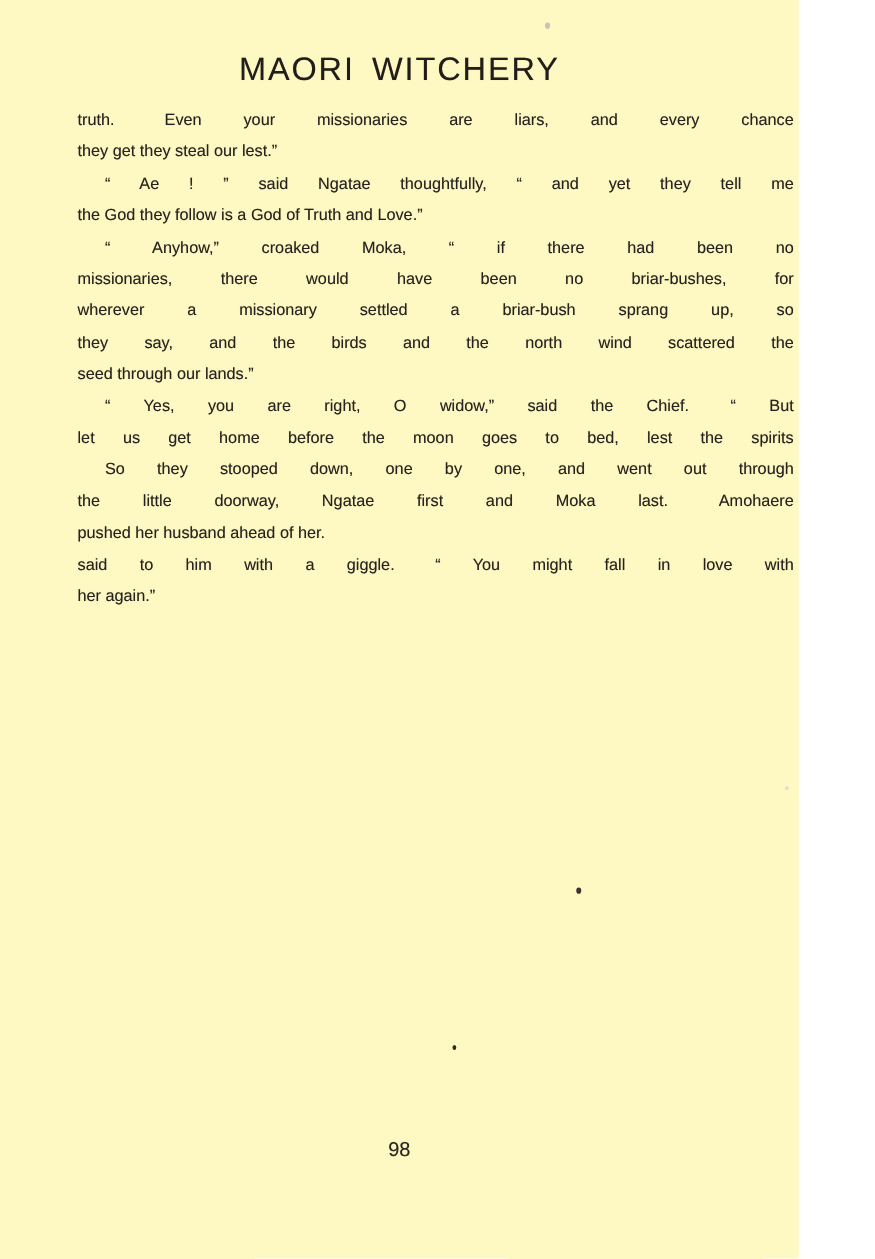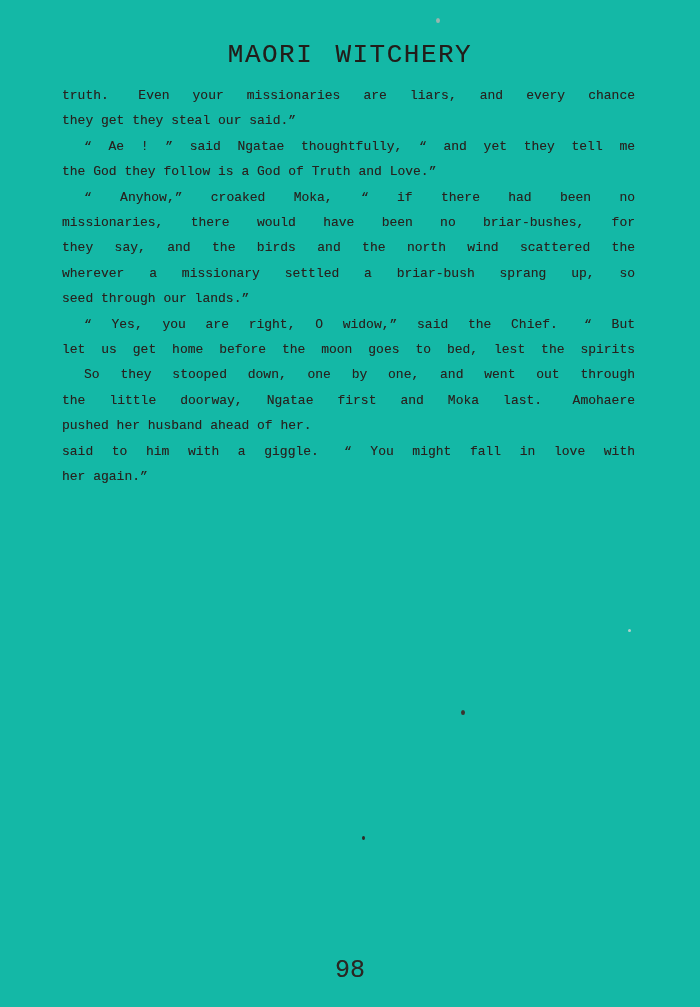--- a/index.html
+++ b/index.html
@@ -1,21 +1,21 @@
 <!DOCTYPE html>
 <html><head>
 <meta charset="utf-8">
 <style>
   html, body { margin: 0; padding: 0; background: #ffffff; }
   .page {
     position: relative;
-    width: 700px;
+    width: 639px;
     height: 1007px;
-    background: #14b8a6;
-    font-family: Liberation Mono, monospace;
+    background: #fef9c3;
+    font-family: Liberation Sans, sans-serif;
     color: #26221f;
     overflow: hidden;
   }
   .running-head {
     position: absolute;
     top: 40px;
     left: 0;
     width: 100%;
     text-align: center;
   }
@@ -43,48 +43,47 @@
     text-align-last: justify;
   }
   .line.end { text-align-last: left; }
   .line.indent { text-indent: 22px; }
   .folio {
     position: absolute;
     top: 912px;
     left: 0;
     width: 100%;
     text-align: center;
-    font-size: 25px;
+    font-size: 16px;
     color: #2a2622;
     text-shadow: 0 0 0.6px rgba(60, 50, 40, 0.45);
-    margin-top: 44px;
   }
   .speck {
     position: absolute;
     border-radius: 50%;
   }
 </style>
 </head>
 <body>
 
 <div class="page">
 
   <header class="running-head">
     <h1 class="title">MAORI WITCHERY</h1>
   </header>
 
   <main class="text-block" id="text-block">
       <div class="line">truth.  Even your missionaries are liars, and every chance</div>
-      <div class="line end">they get they steal our said.”</div>
+      <div class="line end">they get they steal our lest.”</div>
       <div class="line indent">“ Ae ! ” said Ngatae thoughtfully, “ and yet they tell me</div>
       <div class="line end">the God they follow is a God of Truth and Love.”</div>
       <div class="line indent">“ Anyhow,” croaked Moka, “ if there had been no</div>
       <div class="line">missionaries, there would have been no briar-bushes, for</div>
+      <div class="line">wherever a missionary settled a briar-bush sprang up, so</div>
       <div class="line">they say, and the birds and the north wind scattered the</div>
-      <div class="line">wherever a missionary settled a briar-bush sprang up, so</div>
       <div class="line end">seed through our lands.”</div>
       <div class="line indent">“ Yes, you are right, O widow,” said the Chief.  “ But</div>
       <div class="line">let us get home before the moon goes to bed, lest the spirits</div>
       <div class="line indent">So they stooped down, one by one, and went out through</div>
       <div class="line">the little doorway, Ngatae first and Moka last.  Amohaere</div>
       <div class="line end">pushed her husband ahead of her.</div>
       <div class="line">said to him with a giggle.  “ You might fall in love with</div>
       <div class="line end">her again.”</div>
     </main>
 

